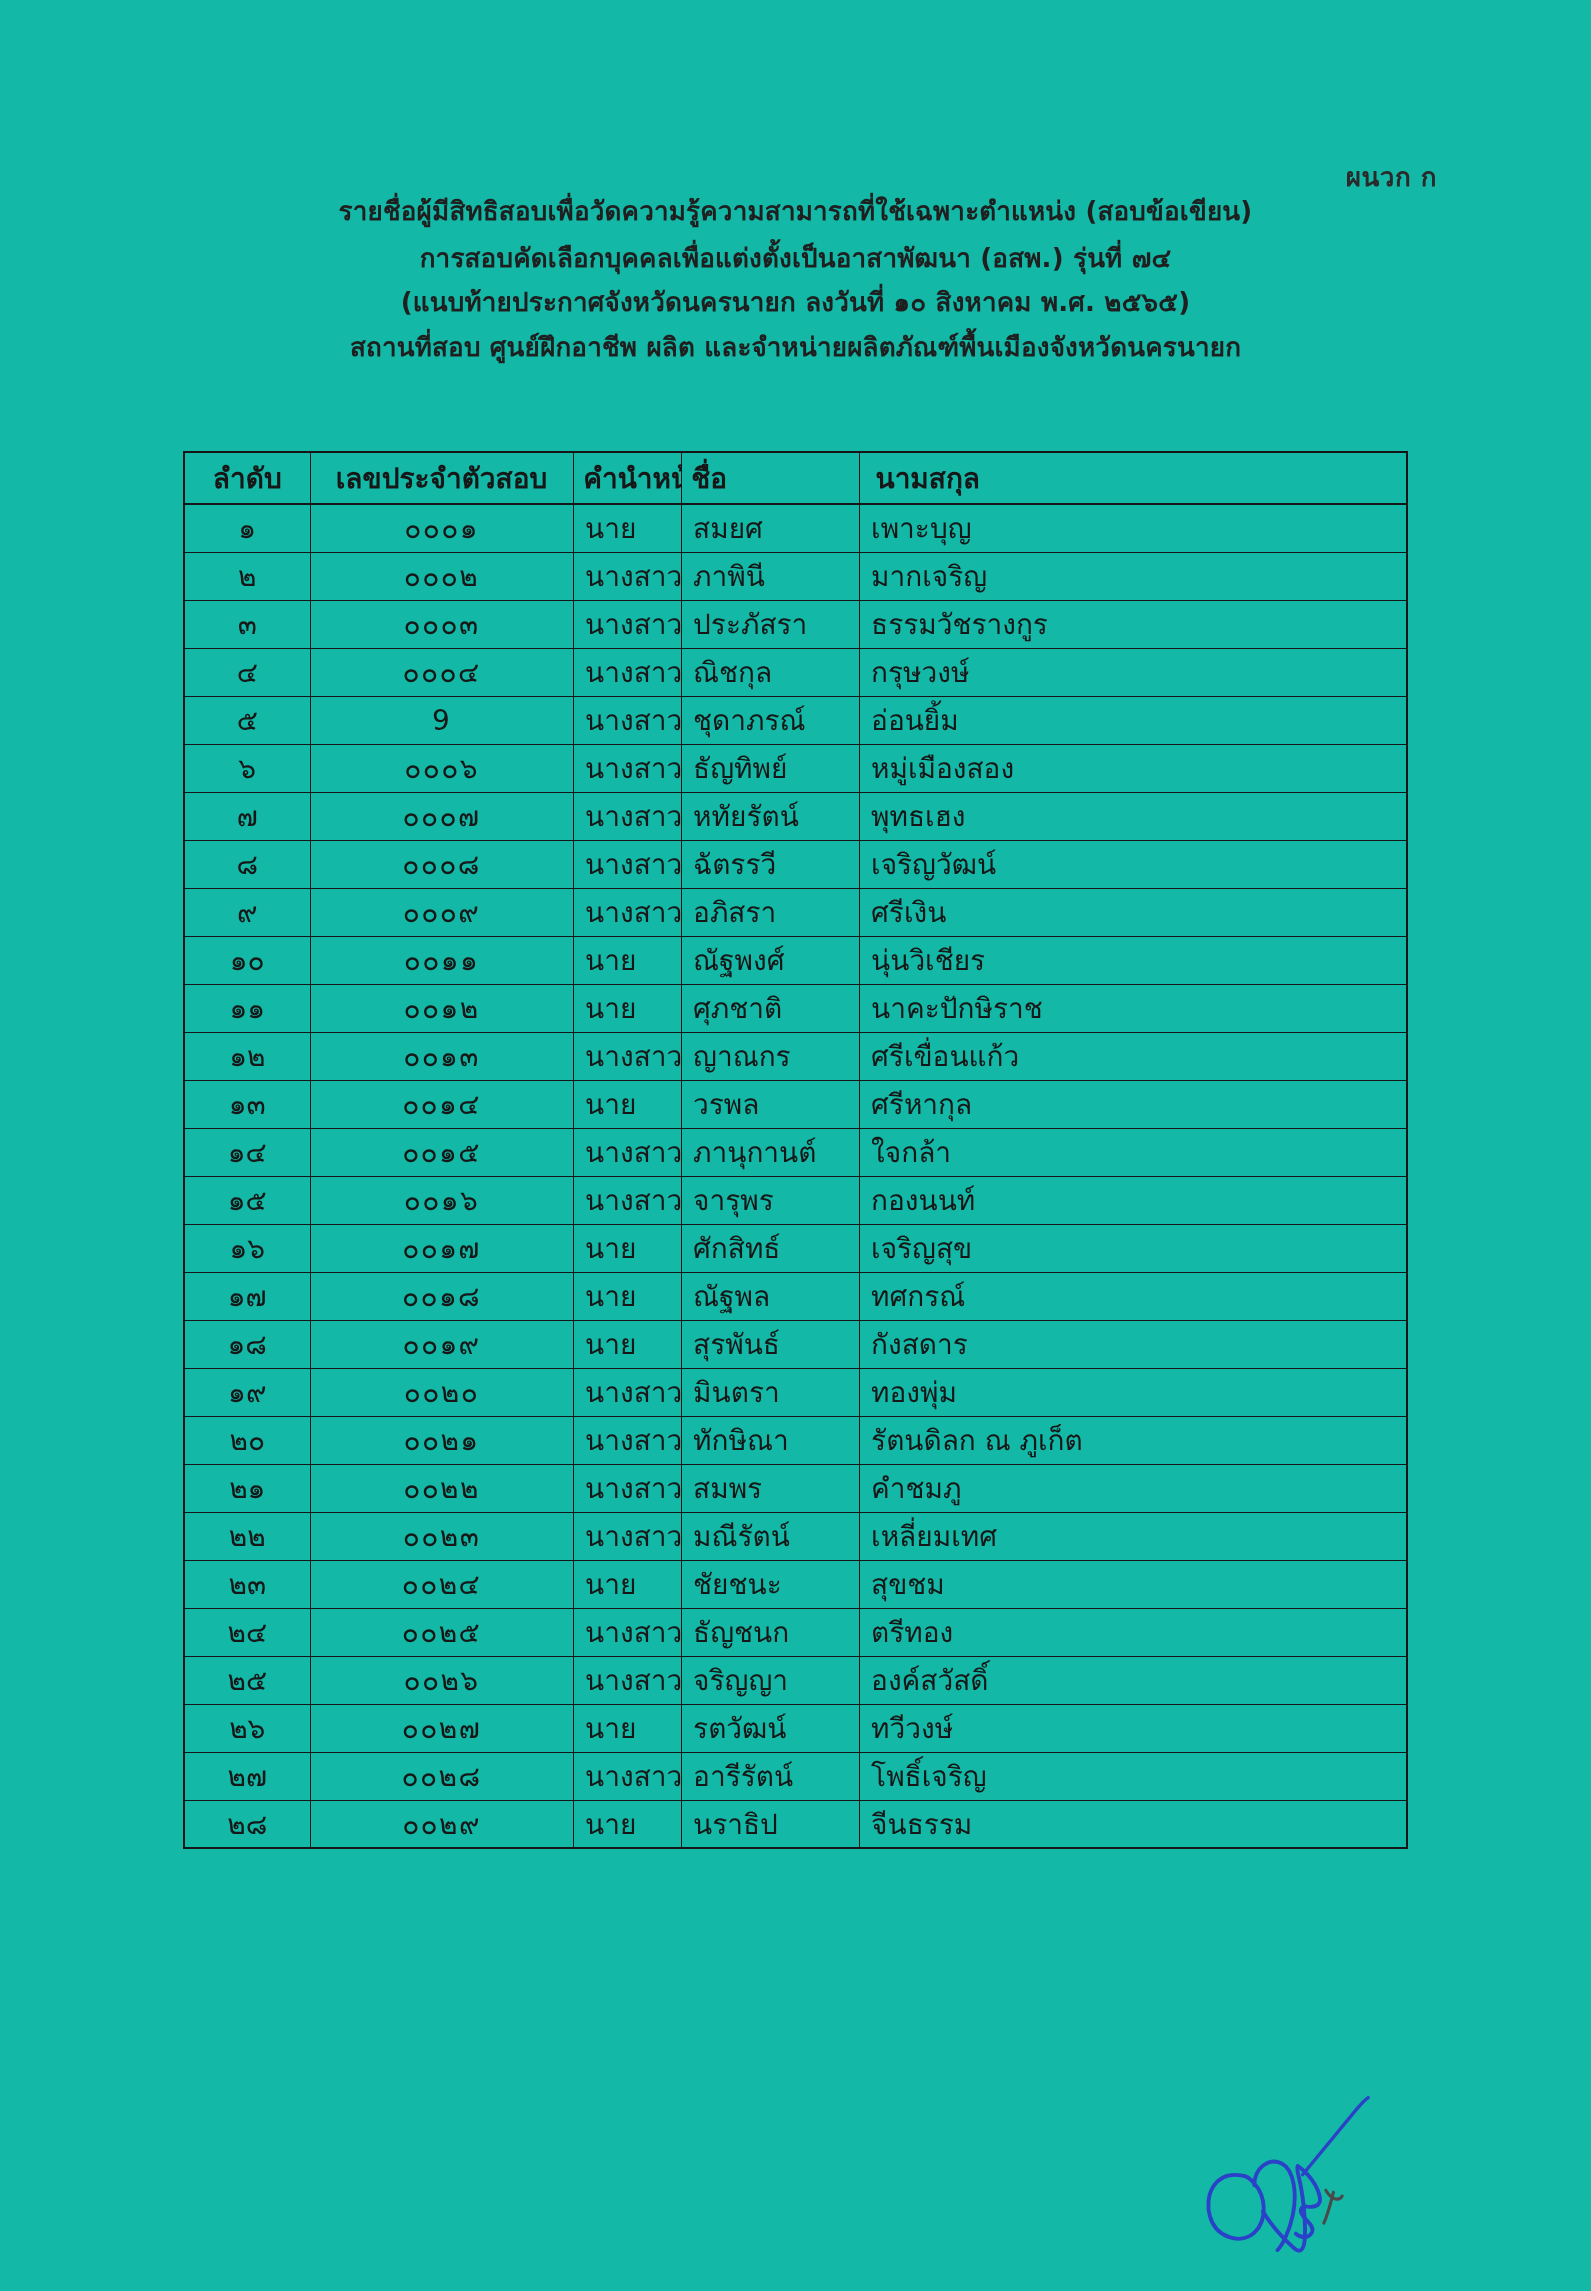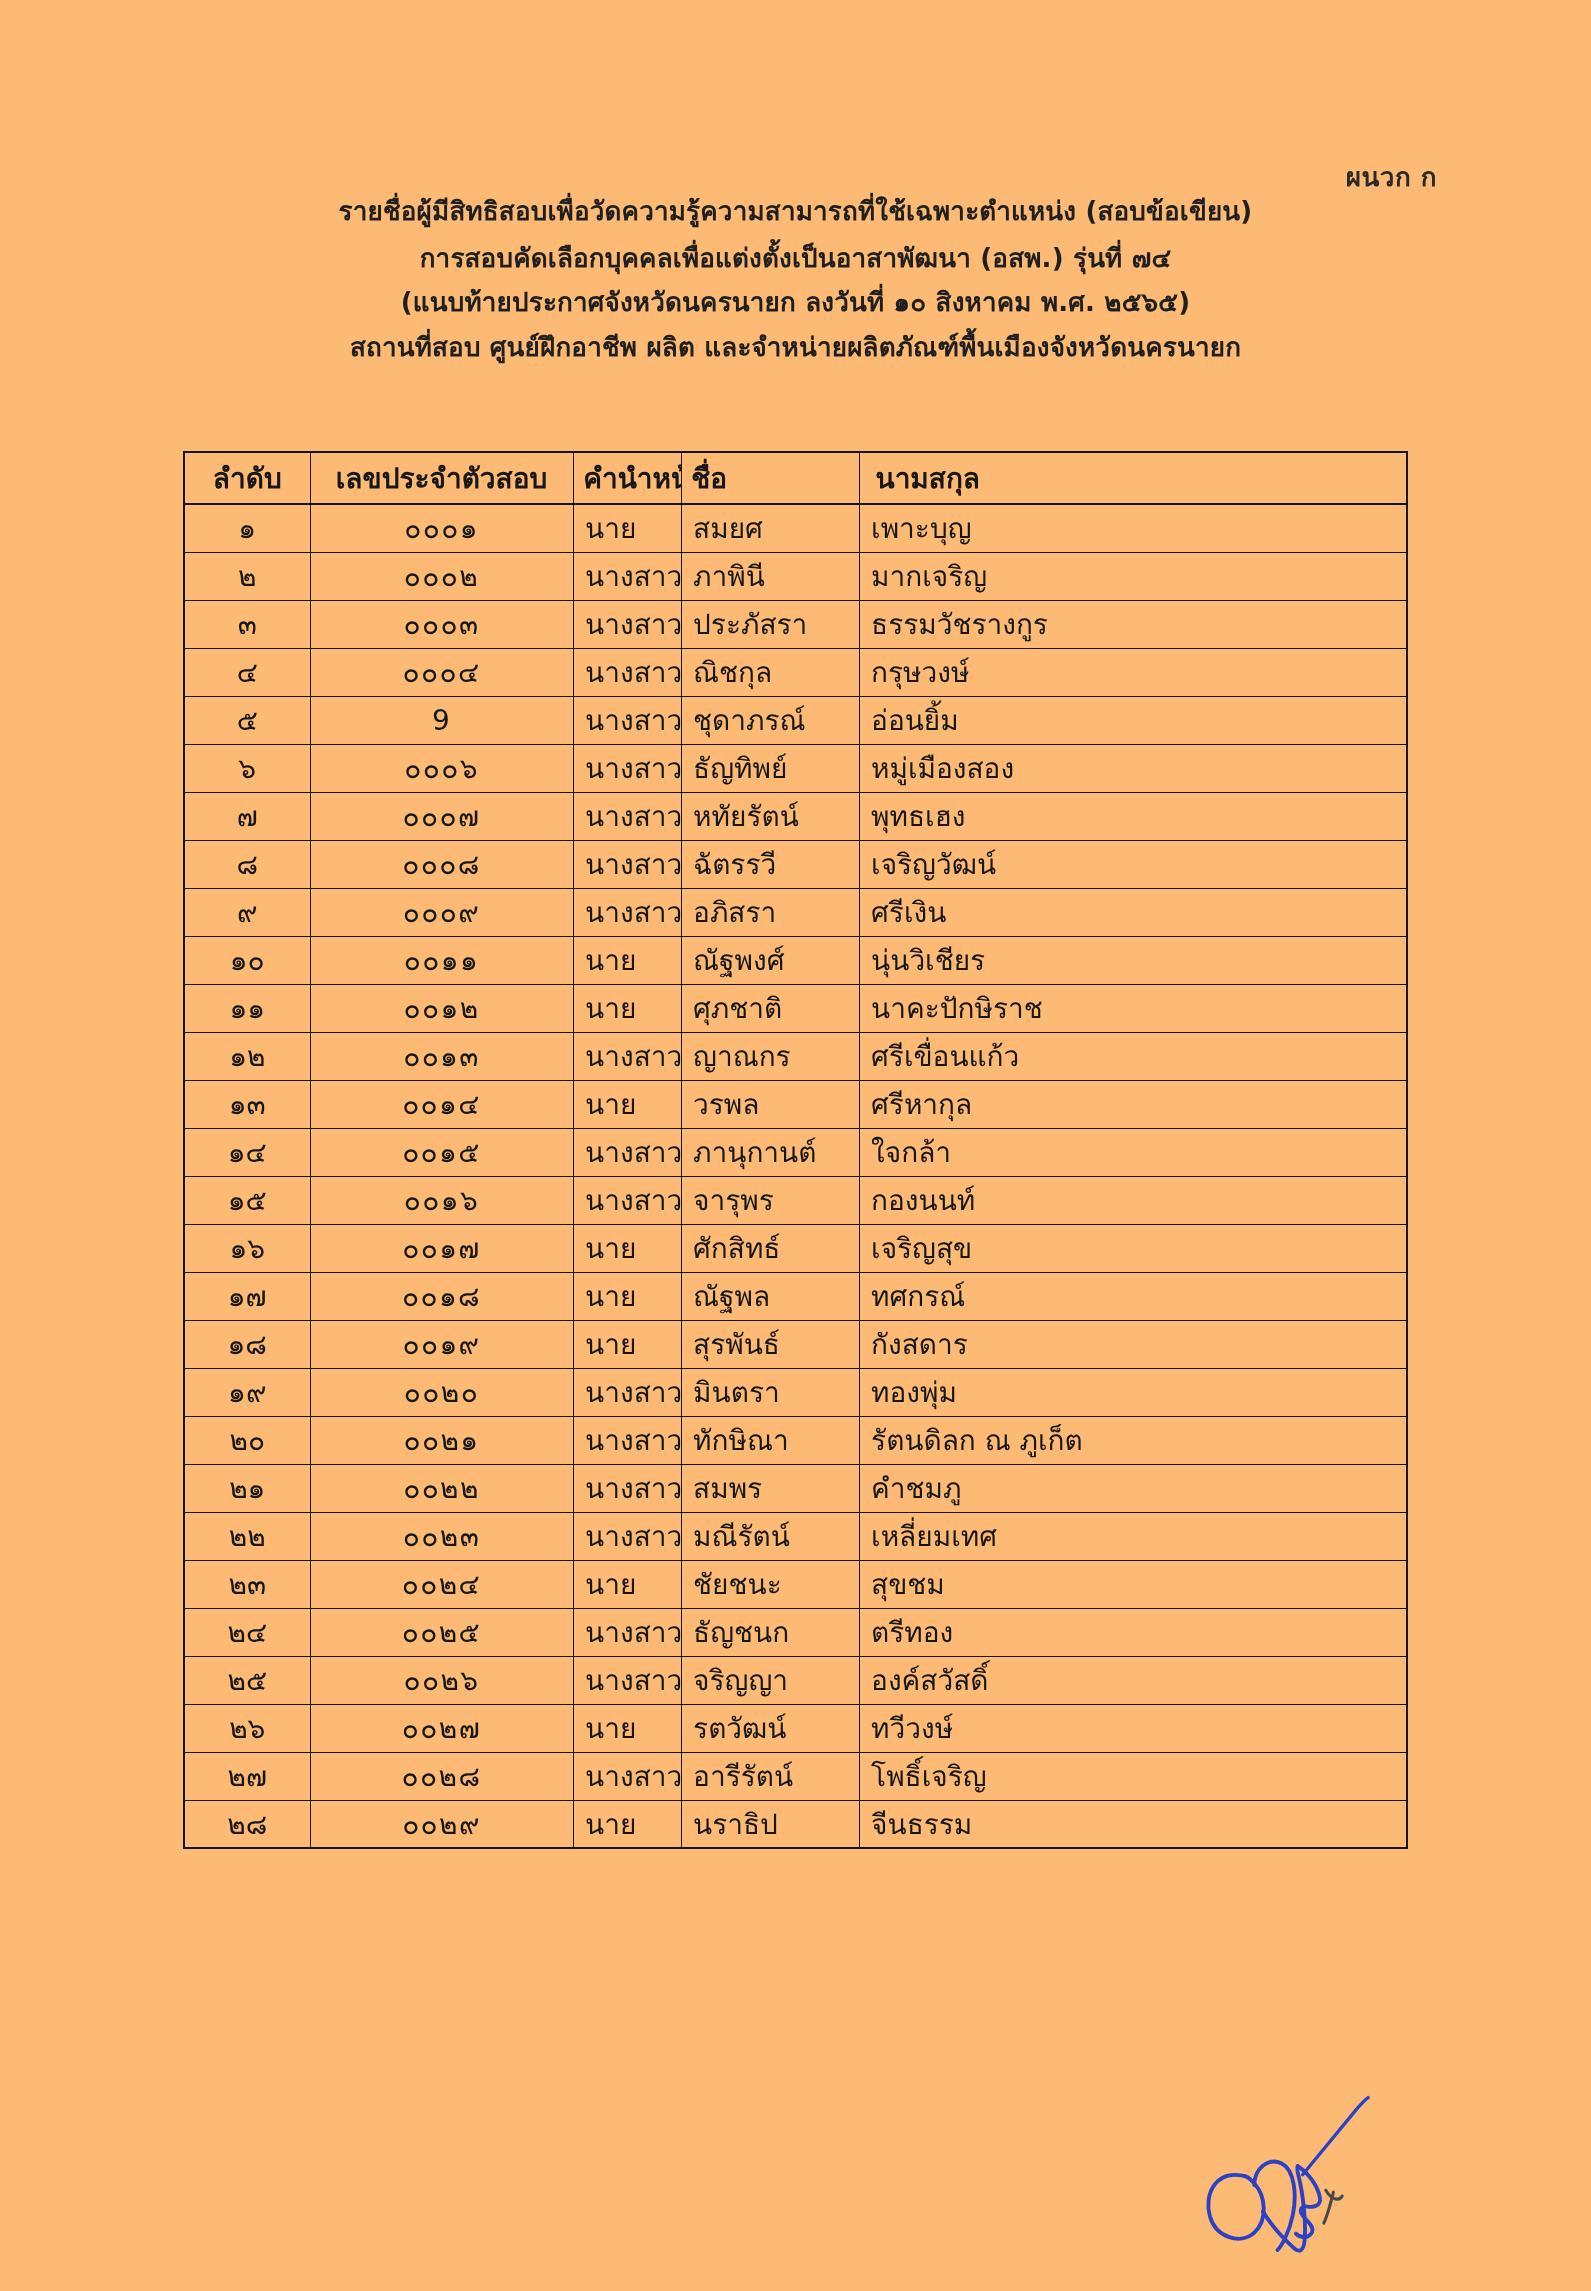--- a/index.html
+++ b/index.html
@@ -13,21 +13,21 @@
     height: 2291px;
     position: relative;
     font-family: "DejaVu Sans", "Liberation Sans", sans-serif;
     color: #1b1b1b;
     overflow: hidden;
   }
 
   .page {
     position: absolute;
     inset: 0;
-    background: #fdba74;
+    background: #14b8a6;
   }
 
   
   .annex-label {
     position: absolute;
     top: 156px;
     right: 154px;
     font-size: 26px;
     font-weight: 600;
     letter-spacing: 0.5px;

